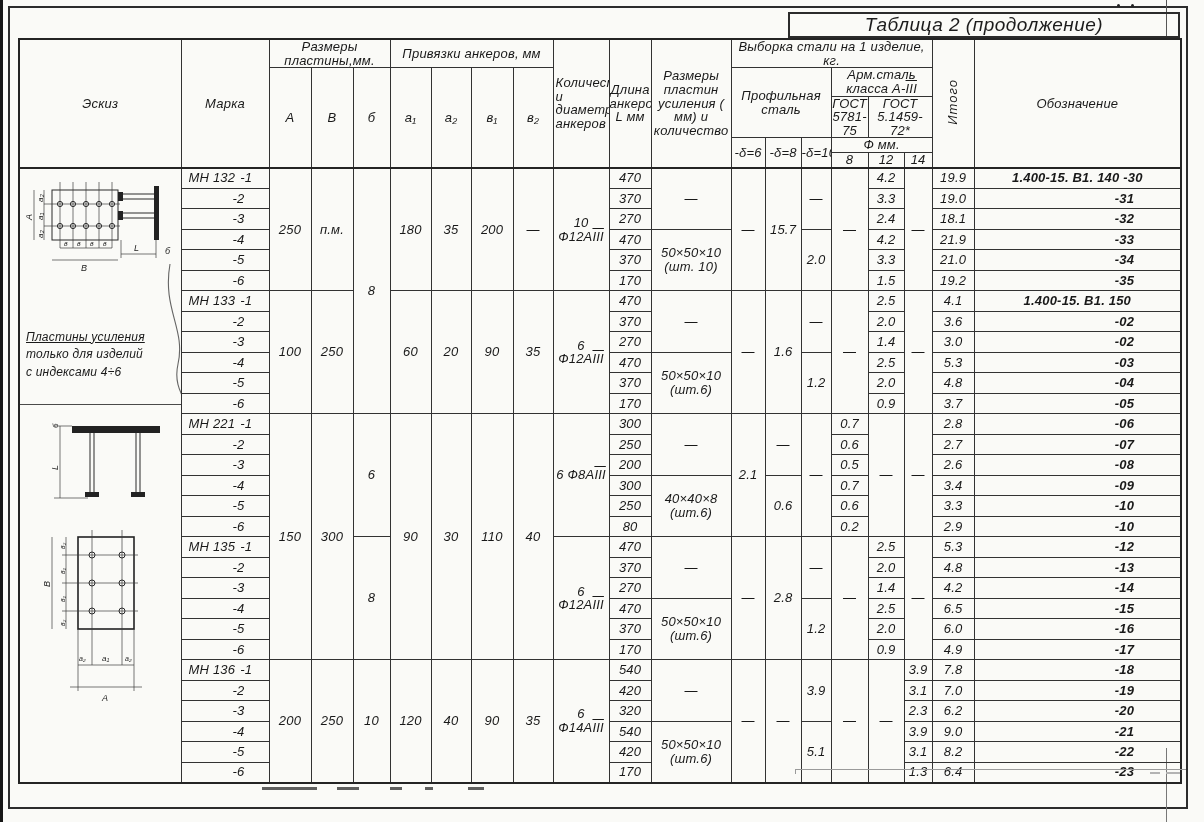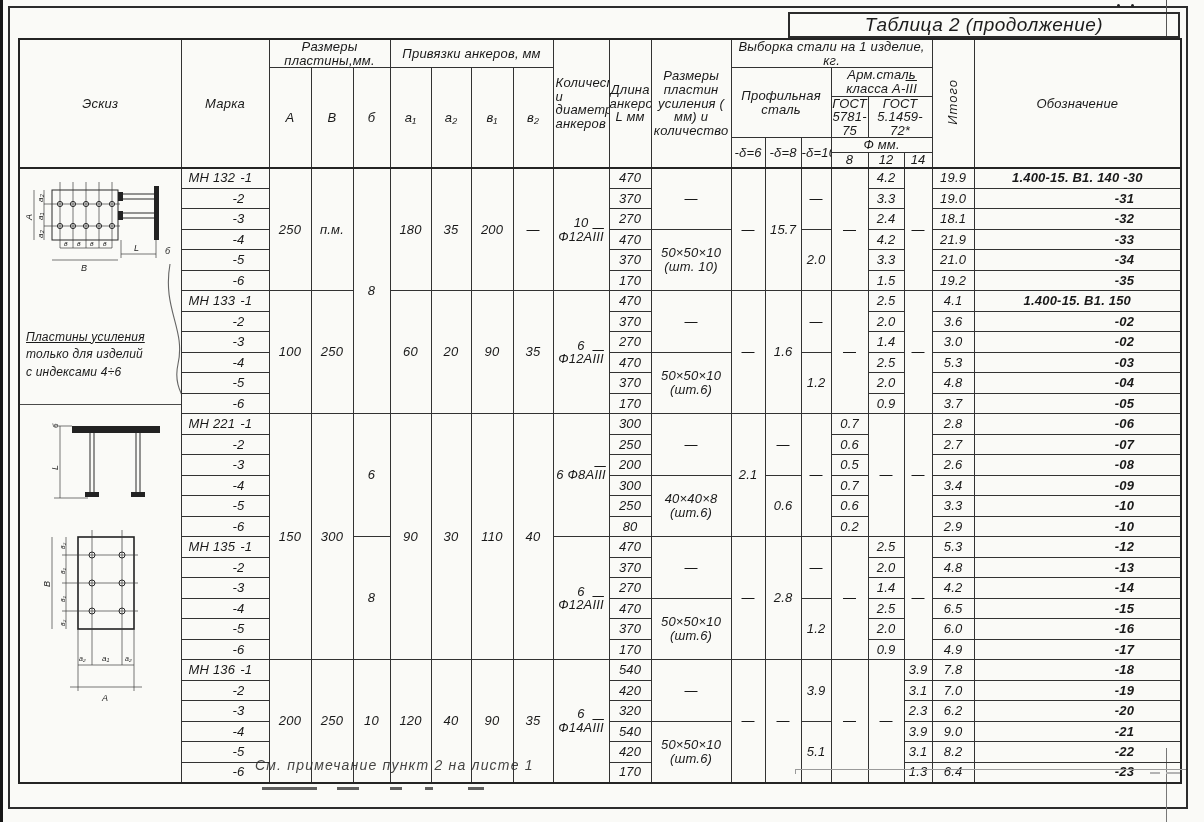--- a/index.html
+++ b/index.html
@@ -528,21 +528,20 @@
             <td class="mk">-6</td>
             <td>170</td>
             <td>1.3</td>
             <td>6.4</td>
             <td class="dz">-23</td>
           </tr>
   </tbody>
       </table>
   </div>
 
-  <div class="note-bottom">См. примечание пункт 2 на листе 1</div>
   <div class="dashart" style="left:262px;width:55px;"></div>
   <div class="dashart" style="left:337px;width:22px;"></div>
   <div class="dashart" style="left:390px;width:12px;"></div>
   <div class="dashart" style="left:425px;width:8px;"></div>
   <div class="dashart" style="left:468px;width:16px;"></div>
   <div class="stampline"></div>
   <div class="stamptick"></div>
   <div class="stampmark" style="left:1150px;width:10px;"></div>
   <div class="stampmark" style="left:1166px;width:14px;"></div>
 </div>

